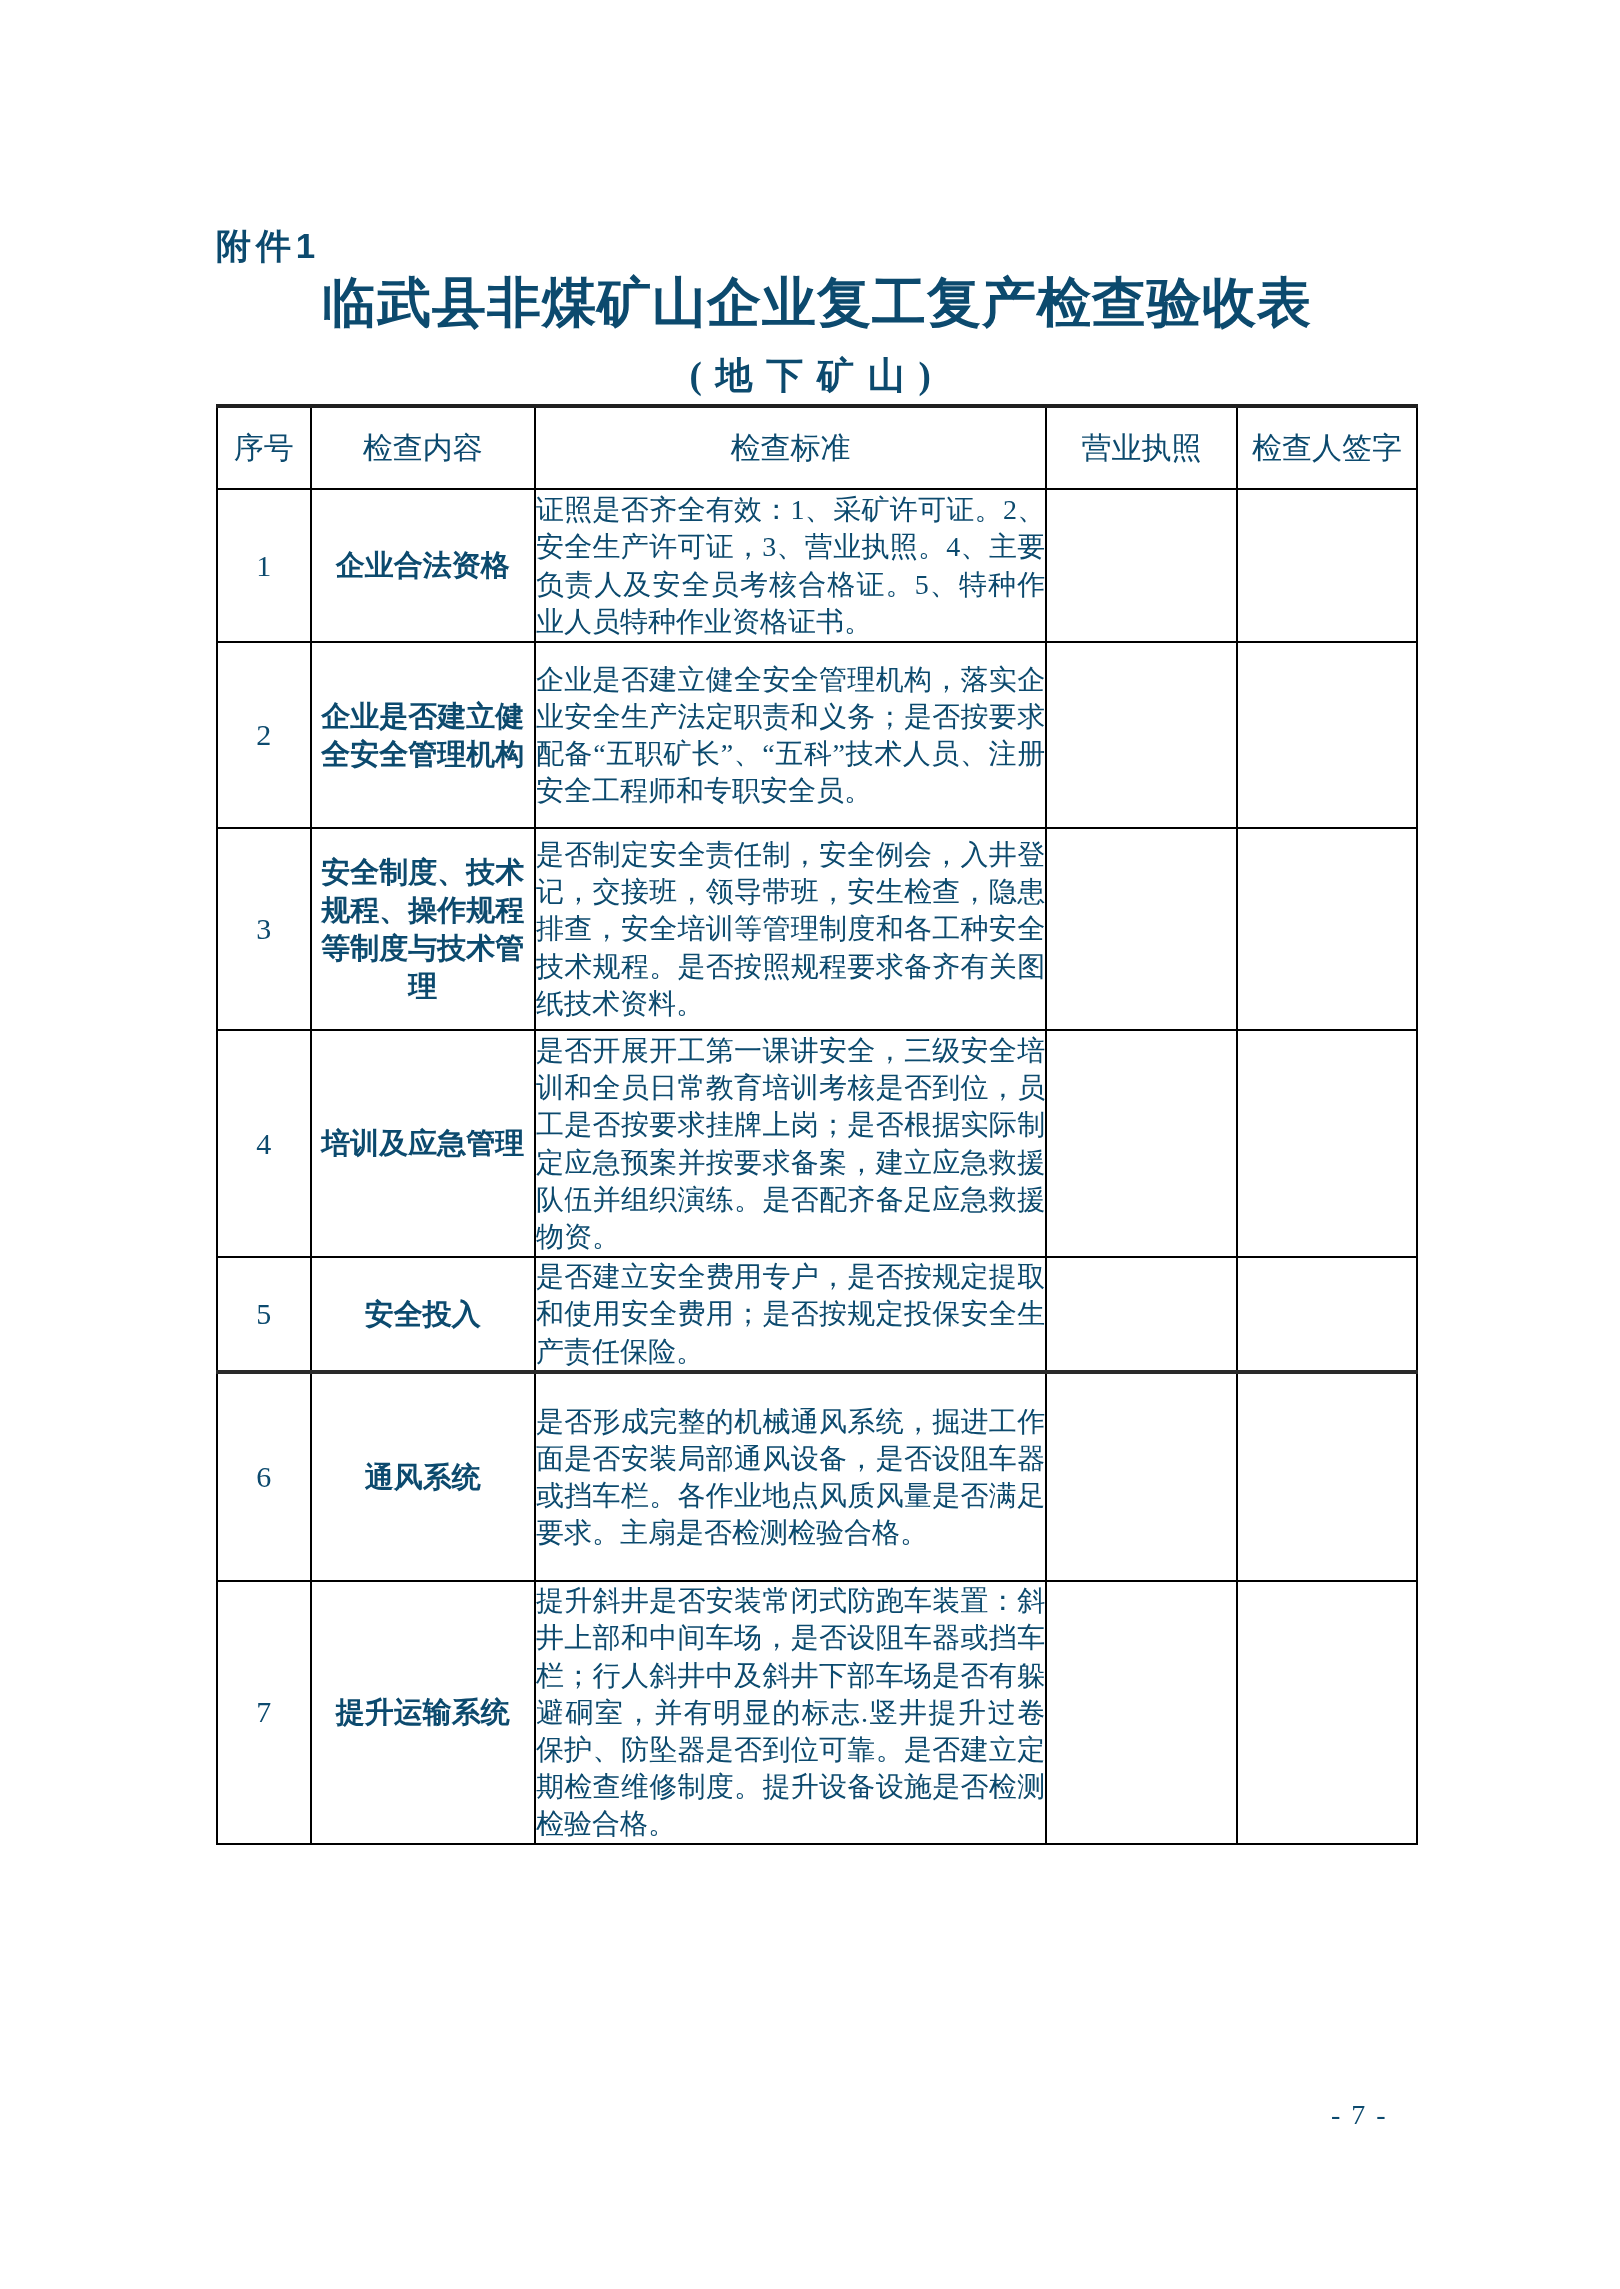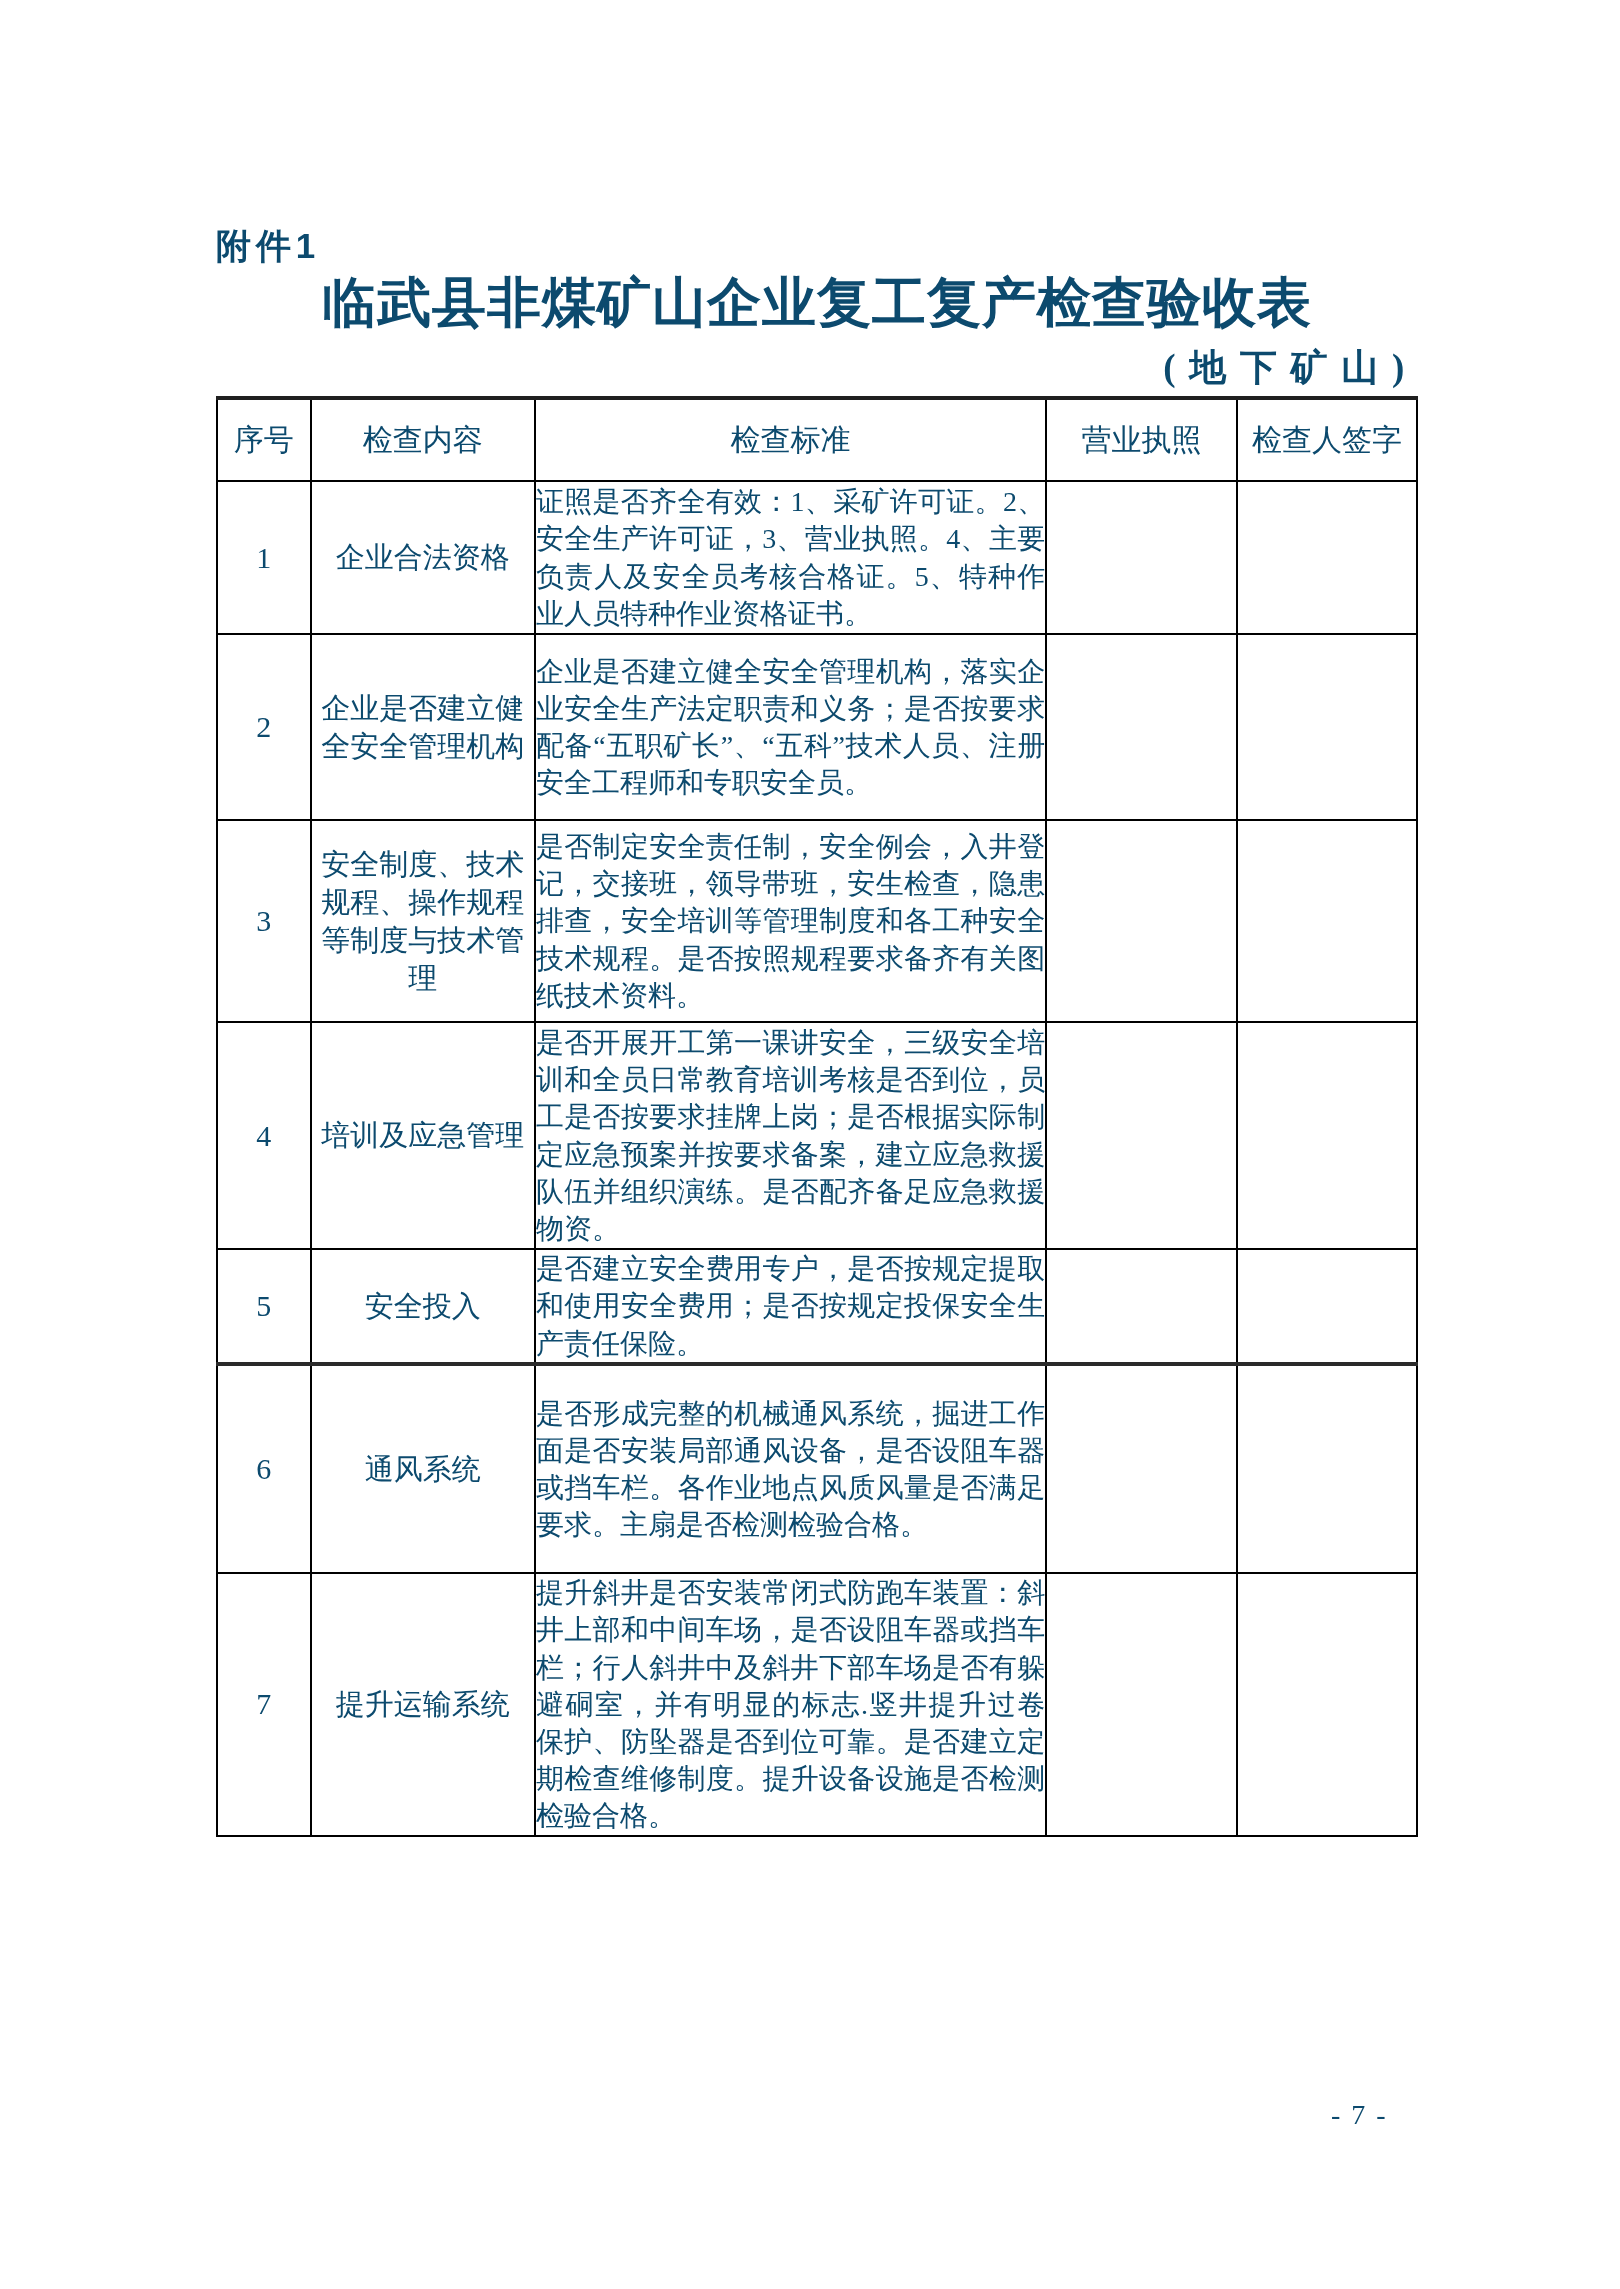--- a/index.html
+++ b/index.html
@@ -29,22 +29,22 @@
   .title {
     margin-top: 3.9px;
     text-align: center;
     font-size: 54px;
     font-weight: bold;
     letter-spacing: 1px;
     line-height: 1.2;
     white-space: nowrap;
   }
   .subtitle {
-    margin-top: 10px;
-    text-align: right;
+    margin-top: 18px;
+    text-align: center;
     font-size: 37px;
     font-weight: bold;
     letter-spacing: 13.7px;
     line-height: 1.2;
   }
   .company-line {
     position: relative;
     margin-top: 17.6px;
     height: 45px;
     font-size: 30px;
@@ -80,20 +80,21 @@
   }
   td.no-cell {
     text-align: center;
     font-size: 30px;
   }
   td.content-cell {
     text-align: center;
     font-size: 29px;
     line-height: 1.32;
     padding: 0 7.8px;
+    font-weight: bold;
   }
   td.standard-cell {
     font-size: 28px;
     line-height: 1.33;
     text-align: justify;
     text-justify: inter-ideograph;
     padding: 5.9px 7.8px 5.9px 9.8px;
   }
   tr.h-r1 { height: 153px; }
   tr.h-r2 { height: 186px; }

